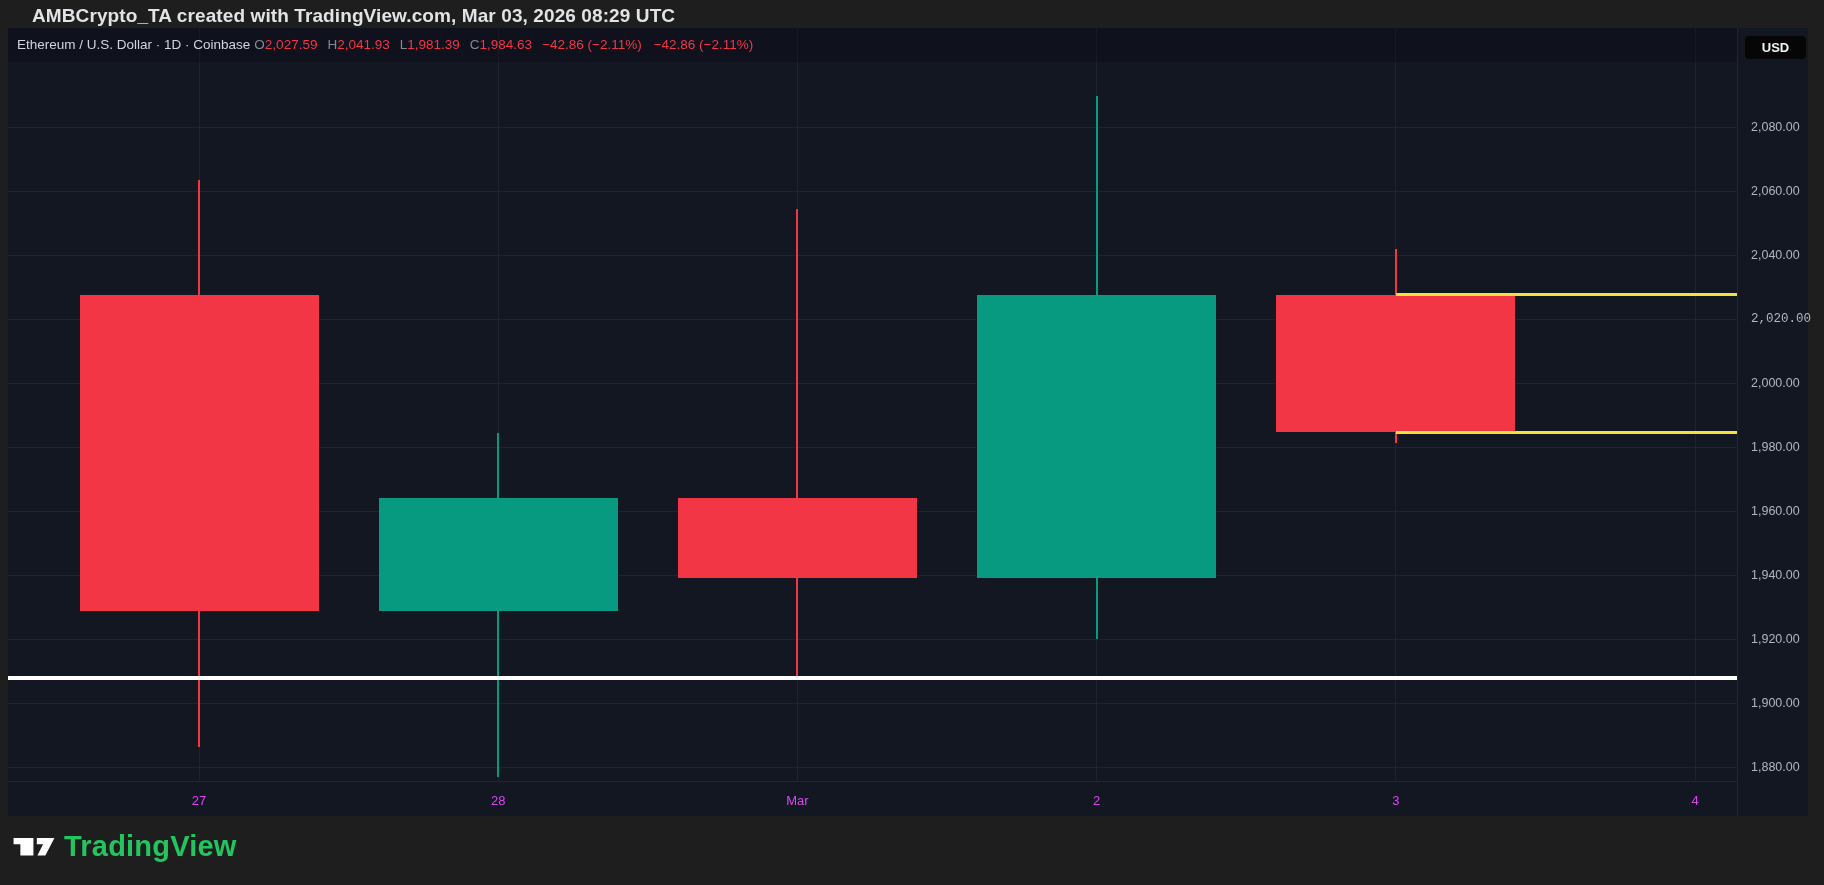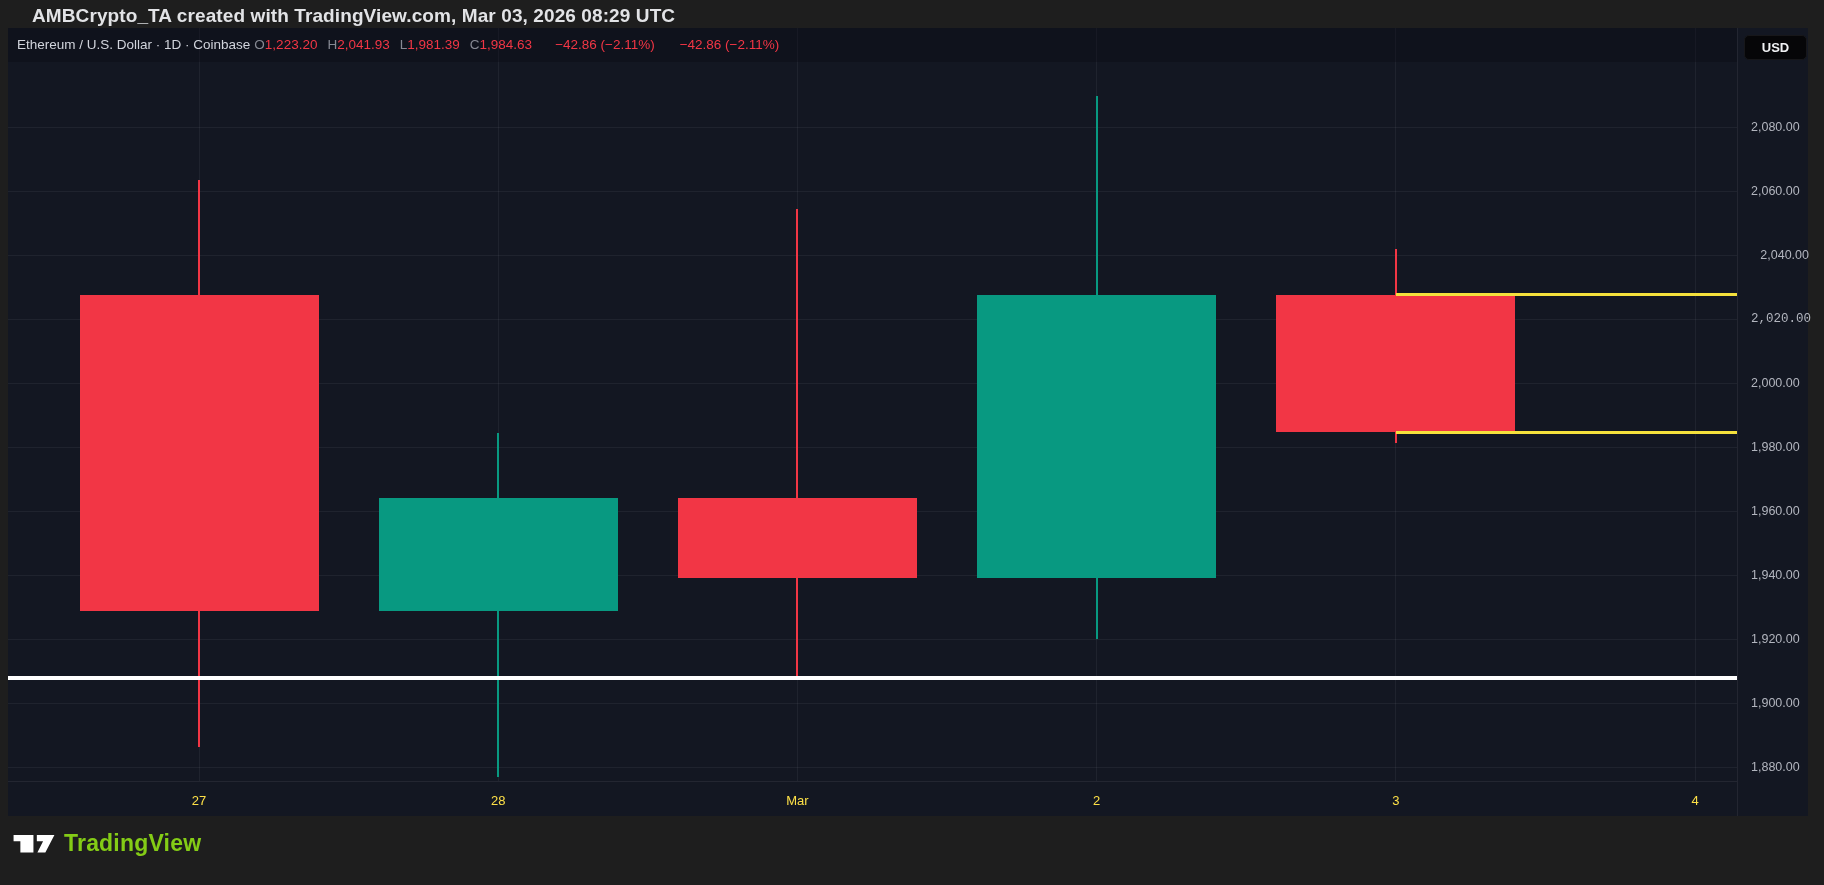--- a/index.html
+++ b/index.html
@@ -10,35 +10,35 @@
   .chart{position:absolute;left:8px;top:28px;width:1800px;height:788px;background:#131722;}
   .plot{position:absolute;left:0;top:0;width:1729px;height:788px;overflow:hidden;}
   .hgrid{position:absolute;left:0;width:1729px;height:1px;background:rgba(178,181,190,0.08);}
   .vgrid{position:absolute;top:0;width:1px;height:753px;background:rgba(178,181,190,0.08);}
   .legend-strip{position:absolute;left:0;top:0;width:1729px;height:34px;background:rgba(8,10,16,0.35);}
   .legend{position:absolute;left:9px;top:9px;display:flex;align-items:center;font-size:13.5px;white-space:nowrap;}
   .legend .title{color:#d1d4dc;margin-right:4px;}
   .legend .kv{margin-right:10px;}
   .legend .k{color:#868993;}
   .legend .v{color:#f23645;}
-  .legend .chg{color:#f23645;margin-right:12px;margin-left:13px;}
+  .legend .chg{color:#f23645;margin-right:12px;}
   .usd-btn{position:absolute;left:1736px;top:7px;width:63px;height:25px;background:#060608;
            border:1px solid #17171a;border-radius:5px;color:#f0f1f3;font-size:13px;font-weight:600;
            display:flex;align-items:center;justify-content:center;box-sizing:border-box;cursor:pointer;}
   .price-axis{position:absolute;left:1729px;top:0;width:71px;height:788px;
               border-left:1px solid rgba(178,181,190,0.10);cursor:ns-resize;}
   .ytick{position:absolute;left:13px;width:58px;height:14px;color:#b2b5be;font-size:12.5px;line-height:14px;}
   .time-axis{position:absolute;left:0;top:753px;width:1729px;height:35px;
              border-top:1px solid rgba(178,181,190,0.10);cursor:ew-resize;}
-  .xtick{position:absolute;top:11px;transform:translateX(-50%);color:#fde047;font-size:13px;}
+  .xtick{position:absolute;top:11px;transform:translateX(-50%);color:#d946ef;font-size:13px;}
   .wick{position:absolute;width:2px;}
   .body{position:absolute;width:239px;}
   .pline{position:absolute;}
   .footer{position:absolute;left:13px;top:830px;display:flex;align-items:center;}
-  .tv-logo-text{color:#84cc16;font-size:23px;font-weight:700;margin-left:9px;letter-spacing:.2px;}
+  .tv-logo-text{color:#22c55e;font-size:29px;font-weight:700;margin-left:9px;letter-spacing:.2px;}
 </style>
 </head>
 <body>
 
 <div class="frame">
 
   <div class="topbar">AMBCrypto_TA created with TradingView.com, Mar 03, 2026 08:29 UTC</div>
 
   <div class="chart">
 
@@ -78,34 +78,34 @@
           <div class="pline" style="left: 1387.8px; width: 341.2px; top: 265.404px; height: 3px; background: rgb(245, 225, 60);"></div>
           <div class="pline" style="left: 1387.8px; width: 341.2px; top: 402.684px; height: 3px; background: rgb(245, 225, 60);"></div>
           <div class="pline" style="left: 0px; width: 1729px; top: 648.168px; height: 4px; background: rgb(255, 255, 255);"></div>
         </div>
     </div>
 
     <div class="legend-strip"></div>
 
     <div class="legend">
       <span class="title">Ethereum / U.S. Dollar · 1D · Coinbase</span>
-      <span class="kv"><span class="k">O</span><span class="v">1,223.20</span></span>
+      <span class="kv"><span class="k">O</span><span class="v">2,027.59</span></span>
       <span class="kv"><span class="k">H</span><span class="v">2,041.93</span></span>
       <span class="kv"><span class="k">L</span><span class="v">1,981.39</span></span>
       <span class="kv"><span class="k">C</span><span class="v">1,984.63</span></span>
       <span class="chg">−42.86 (−2.11%)</span>
       <span class="chg">−42.86 (−2.11%)</span>
     </div>
 
     <div class="usd-btn">USD</div>
 
     <div class="price-axis" id="price-axis">
         <div class="ytick" style="top: 92px;">2,080.00</div>
         <div class="ytick" style="top: 156px;">2,060.00</div>
-        <div class="ytick" style="top: 220px; text-align: right;">2,040.00</div>
+        <div class="ytick" style="top: 220px;">2,040.00</div>
         <div class="ytick" style="top: 284px; font-family: Liberation Mono, monospace;">2,020.00</div>
         <div class="ytick" style="top: 348px;">2,000.00</div>
         <div class="ytick" style="top: 412px;">1,980.00</div>
         <div class="ytick" style="top: 476px;">1,960.00</div>
         <div class="ytick" style="top: 540px;">1,940.00</div>
         <div class="ytick" style="top: 604px;">1,920.00</div>
         <div class="ytick" style="top: 668px;">1,900.00</div>
         <div class="ytick" style="top: 732px;">1,880.00</div>
       </div>
 

